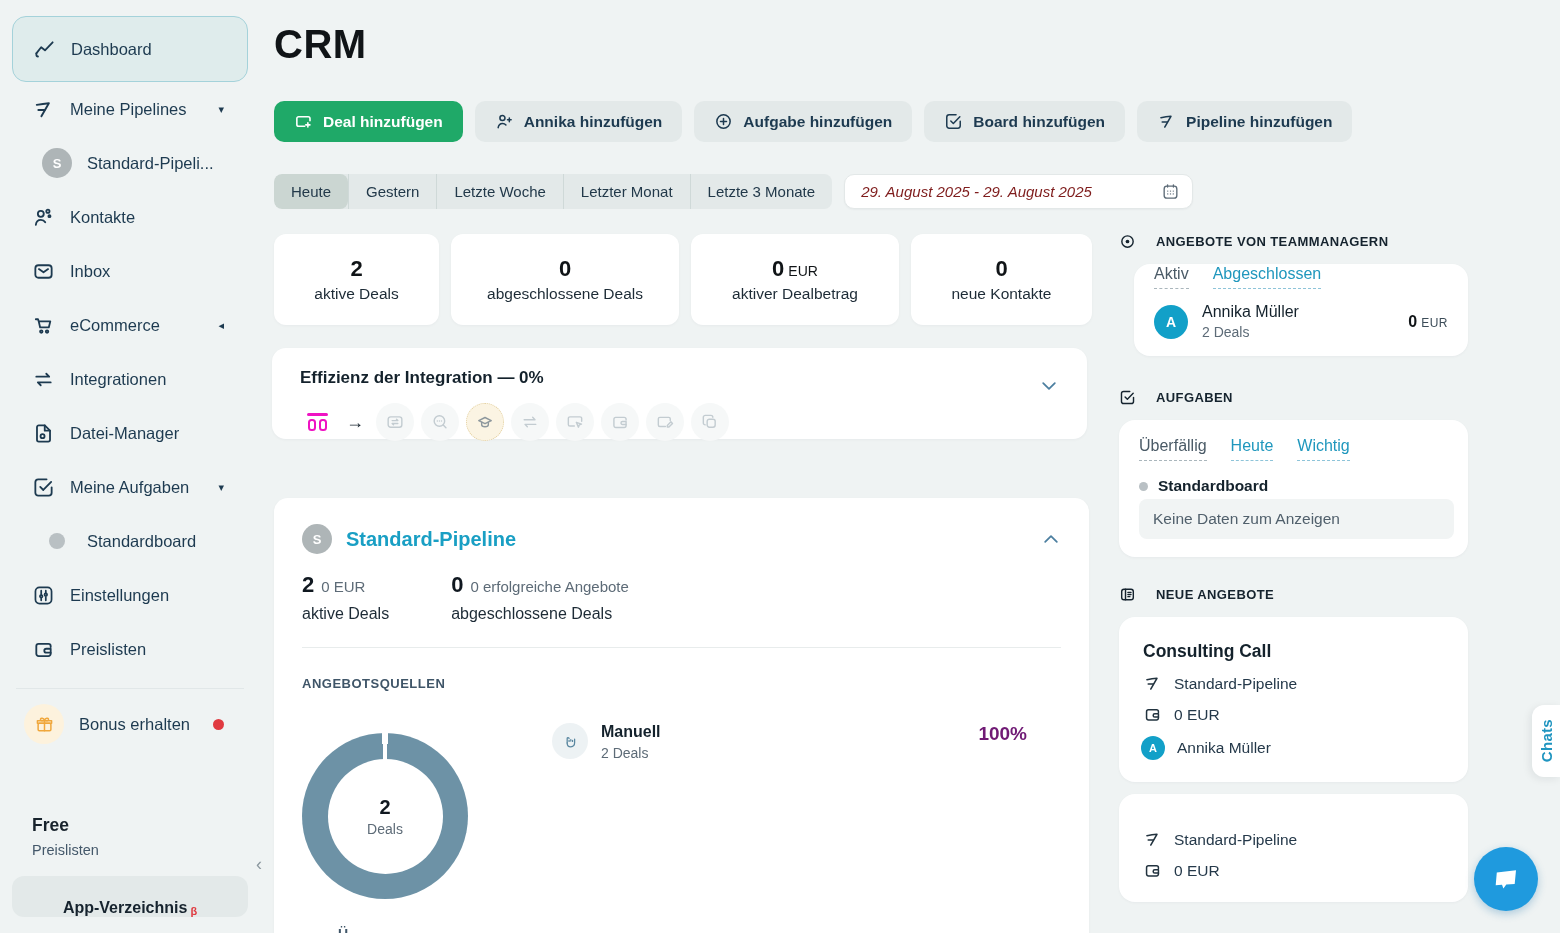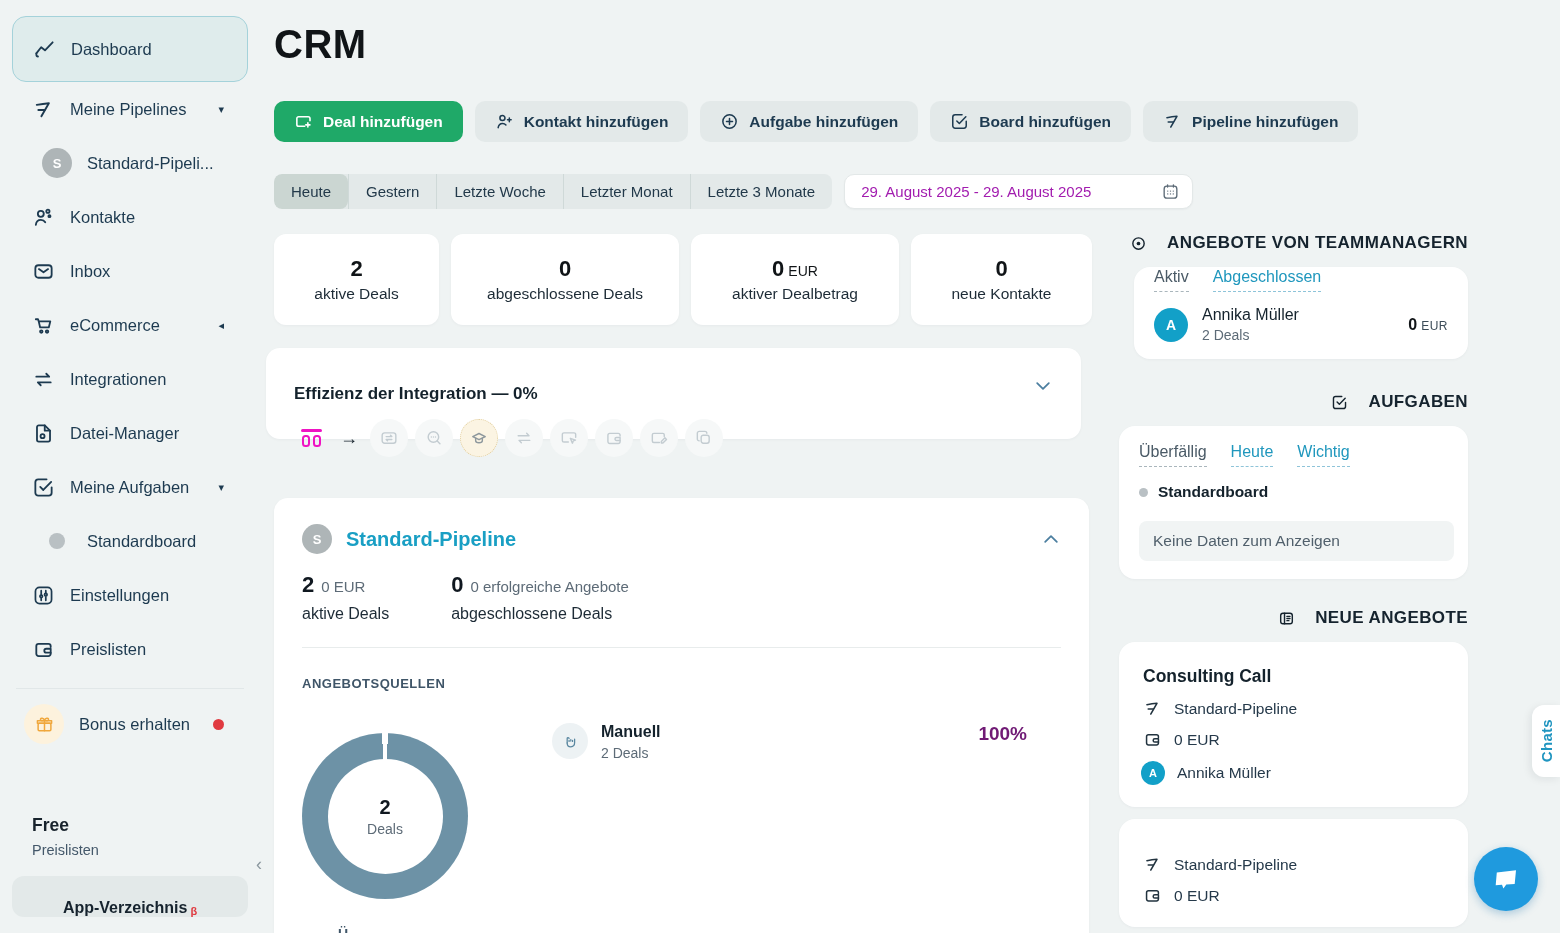--- a/index.html
+++ b/index.html
@@ -45,37 +45,37 @@
   .btn.secondary { background:#e3e9e9; color:#1d3a50; }
   .btn .ic { width:19px; height:19px; }
 
   
   .filter-row { position:absolute; left:274px; top:174px; display:flex; gap:12px; align-items:center; }
   .segmented { display:flex; background:#e3e9e9; border-radius:8px; height:35px; overflow:hidden; }
   .seg { display:flex; align-items:center; padding:0 17px; font-size:15px; color:#22394a; cursor:pointer; }
   .seg + .seg { border-left:1px solid #cfd9d8; }
   .seg.active { background:#cbd6d2; border-radius:8px; font-weight:500; border-left:none; }
   .date-field { width:349px; height:35px; background:#fff; border:1px solid #e3e8e8; border-radius:10px;
-    display:flex; align-items:center; padding:0 12px 0 16px; font-size:15px; color:#a21caf;
-    box-shadow:0 1px 2px rgba(20,35,45,.04); cursor:pointer; }
+    display:flex; align-items:center; padding:0 12px 0 16px; font-size:15px; color:#7f1d1d;
+    box-shadow:0 1px 2px rgba(20,35,45,.04); cursor:pointer;font-style:italic; }
   .date-field .ic { margin-left:auto; width:19px; height:19px; color:#5d6b77; }
 
   
   .stats-row { position:absolute; left:274px; top:234px; width:816px; display:flex; gap:12px; }
   .stat-card { background:#fff; border-radius:12px; height:91px; display:flex; flex-direction:column;
     align-items:center; justify-content:center; box-shadow:0 1px 3px rgba(16,24,40,.04); }
   .stat-value { font-size:22px; font-weight:700; color:#101417; }
   .stat-unit { font-size:14px; font-weight:400; margin-left:4px; }
   .stat-label { font-size:15.5px; color:#1d2b36; margin-top:3px; }
 
   
   .card { background:#fff; border-radius:14px; box-shadow:0 1px 3px rgba(16,24,40,.04); }
 
   
-  .integration-card { position:absolute; left:266px; top:348px; width:815px; height:91px; padding:36px 28px; }
+  .integration-card { position:absolute; left:272px; top:348px; width:815px; height:91px; padding:20px 28px; }
   .integration-title { font-size:17px; font-weight:700; color:#14222c; }
   .integration-chevron { position:absolute; right:28px; top:28px; width:20px; height:20px; color:#4c7fa0; cursor:pointer; }
   .int-icons { display:flex; align-items:center; gap:7px; margin-top:15px; }
   .kanban { width:34px; height:38px; display:flex; flex-direction:column; align-items:center; justify-content:center; }
   .kanban .bar { width:21px; height:2.5px; background:#ef13c3; border-radius:2px; }
   .kanban .boxes { display:flex; gap:3px; margin-top:3px; }
   .kanban .boxes i { width:8px; height:12px; border:2.2px solid #ef13c3; border-radius:3.5px; display:block; }
   .int-arrow { font-size:18px; color:#16222c; margin:0 5px; }
   .int-circle { width:38px; height:38px; border-radius:50%; background:#f6f8f8;
     display:flex; align-items:center; justify-content:center; color:#c3ccd1; }
@@ -105,41 +105,41 @@
   .legend-icon { width:36px; height:36px; border-radius:50%; background:#edf2f4; color:#5a87a0;
     display:flex; align-items:center; justify-content:center; }
   .legend-icon .ic { width:19px; height:19px; }
   .legend-name { font-size:16px; font-weight:600; color:#14222c; }
   .legend-deals { font-size:14px; color:#5d6b77; margin-top:4px; }
   .legend-pct { margin-left:auto; padding-right:34px; font-size:19px; font-weight:700; color:#701a75; }
   .partial-label { position:absolute; left:64px; top:428px; font-size:14px; font-weight:700; color:#3f5568; }
 
   
   .right-col { position:absolute; left:1119px; top:233px; width:349px; }
-  .sec-header { display:flex; align-items:center; gap:20px; font-size:17px; font-weight:700;
-    letter-spacing:.4px; color:#15232e;justify-content:flex-end; }
+  .sec-header { display:flex; align-items:center; gap:20px; font-size:13px; font-weight:700;
+    letter-spacing:.4px; color:#15232e; }
   .sec-header .ic { width:17px; height:17px; color:#15232e; }
   .rcard { background:#fff; border-radius:16px; box-shadow:0 1px 3px rgba(16,24,40,.04); }
   .tabs-dashed { display:flex; gap:24px; }
   .dtab { font-size:16px; padding-bottom:5px; border-bottom:1.5px dashed #8ec4d9; color:#1f97bd; cursor:pointer; }
   .dtab.current { color:#4a5a66; border-bottom-color:#aab6bc; }
   .team-card { margin-top:14px; padding:1px 20px 16px;margin-left:15px; }
   .team-row { display:flex; align-items:center; margin-top:14px; }
   .avatar-teal { width:34px; height:34px; border-radius:50%; background:#12a0c8; color:#fff;
     font-size:14px; font-weight:700; display:flex; align-items:center; justify-content:center; }
   .team-name { font-size:16px; color:#14222c; }
   .team-deals { font-size:14px; color:#5d6b77; margin-top:3px; }
   .team-amount { margin-left:auto; font-size:16px; font-weight:700; color:#101417; }
   .team-amount .unit { font-size:12px; font-weight:400; color:#3c4c58; letter-spacing:.5px; margin-left:4px; }
   .tasks-header { margin-top:33px; }
   .tasks-card { margin-top:14px; padding:17px 14px 18px 20px; }
   .board-row { display:flex; align-items:center; gap:10px; margin-top:16px; }
   .board-dot { width:9px; height:9px; border-radius:50%; background:#b9c0c4; }
   .board-name { font-size:15.5px; font-weight:700; color:#14222c; }
-  .empty-box { margin-top:20px; height:40px; background:#f1f4f4; border-radius:8px;
+  .empty-box { margin-top:4px; height:40px; background:#f1f4f4; border-radius:8px;
     display:flex; align-items:center; padding-left:14px; font-size:15.5px; color:#51606c; }
   .offers-header { margin-top:29px; }
   .offer-card { margin-top:14px; padding:24px 24px 22px; }
   .offer-card + .offer-card { margin-top:12px; }
   .offer-title { font-size:17.5px; font-weight:700; color:#14222c; }
   .offer-row { display:flex; align-items:center; gap:12px; margin-top:12px; font-size:15.5px; color:#25394a; }
   .offer-row .ic { width:19px; height:19px; color:#22333f; }
   .avatar-sm { width:24px; height:24px; border-radius:50%; background:#12a0c8; color:#fff;
     font-size:11px; font-weight:700; display:flex; align-items:center; justify-content:center; margin-left:-2px; }
 
@@ -315,21 +315,21 @@
     <span>Deal hinzufügen</span>
   </button>
   <button class="btn secondary">
     <span class="ic">
       <svg viewBox="0 0 24 24" fill="none" stroke="currentColor" stroke-width="1.9" stroke-linecap="round" stroke-linejoin="round">
           <circle cx="9.4" cy="7.6" r="3.2"></circle>
           <path d="M4 19.8c.5-3.4 2.6-5.3 5.5-5.3 1.8 0 3.3.7 4.3 1.9"></path>
           <path d="M18.1 7.6v4.6M15.8 9.9h4.6"></path>
         </svg>
     </span>
-    <span>Kontakt hinzufügen</span>
+    <span>Annika hinzufügen</span>
   </button>
   <button class="btn secondary">
     <span class="ic">
       <svg viewBox="0 0 24 24" fill="none" stroke="currentColor" stroke-width="1.9" stroke-linecap="round" stroke-linejoin="round">
           <circle cx="12" cy="12" r="8.4"></circle>
           <path d="M12 8.2v7.6M8.2 12h7.6"></path>
         </svg>
     </span>
     <span>Aufgabe hinzufügen</span>
   </button>

